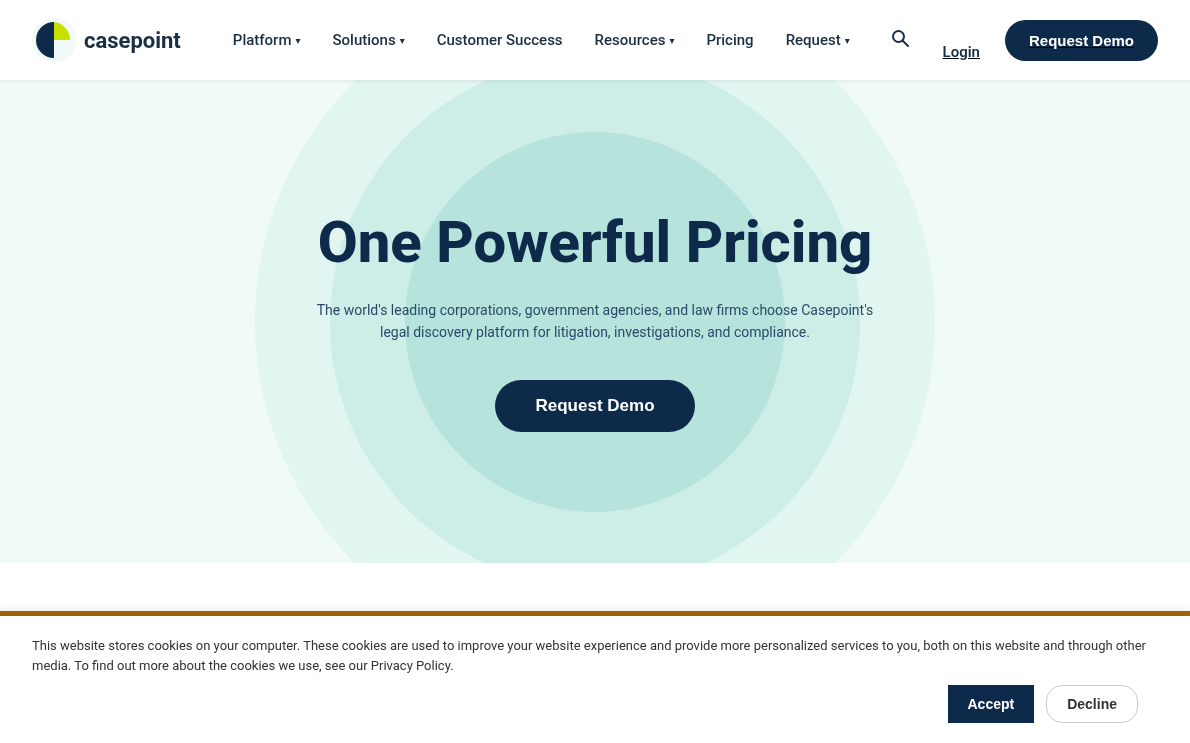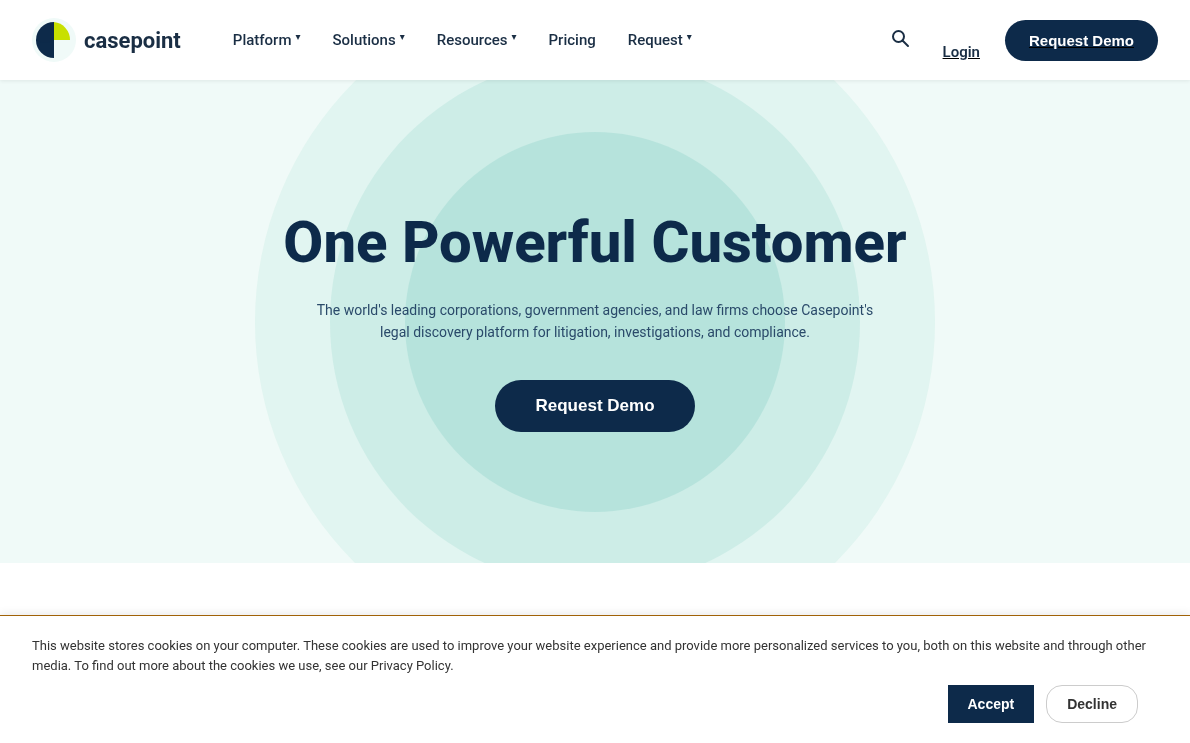--- a/index.html
+++ b/index.html
@@ -49,21 +49,21 @@
 
     .nav-links {
       display: flex;
       align-items: center;
       gap: 8px;
       flex: 1;
     }
 
     .nav-item {
       display: flex;
-      align-items: flex-start;
+      align-items: center;
       gap: 4px;
       padding: 8px 12px;
       font-size: 15px;
       color: #1a2e44;
       font-weight: 500;
       cursor: pointer;
       text-decoration: none;
       white-space: nowrap;
     }
 
@@ -191,21 +191,21 @@
       cursor: pointer;
     }
 
     
     .cookie-banner {
       position: fixed;
       bottom: 0;
       left: 0;
       right: 0;
       background: #ffffff;
-      border-top: 1px solid #a16207;
+      border-top: 5px solid #a16207;
       padding: 20px 32px;
       z-index: 100;
       box-shadow: 0 -2px 8px rgba(0,0,0,0.08);
     }
 
     .cookie-main-text {
       font-size: 13px;
       color: #333333;
       line-height: 1.5;
       margin-bottom: 10px;
@@ -296,20 +296,23 @@
   </a>
 
   <div class="nav-links">
     <a class="nav-item" href="#">
       <span>Platform</span>
       <span class="chevron">▾</span>
     </a>
     <a class="nav-item" href="#">
       <span>Solutions</span>
       <span class="chevron">▾</span>
+    </a>
+    <a class="nav-item" href="#">
+      <span>Customer Success</span>
     </a>
     <a class="nav-item" href="#">
       <span>Resources</span>
       <span class="chevron">▾</span>
     </a>
     <a class="nav-item" href="#">
       <span>Pricing</span>
     </a>
     <a class="nav-item" href="#">
       <span>Request</span>
@@ -330,21 +333,21 @@
 </nav>
 
 <section class="hero">
   <div class="hero-circles">
     <div class="circle circle-outer"></div>
     <div class="circle circle-mid"></div>
     <div class="circle circle-inner"></div>
   </div>
 
   <div class="hero-content">
-    <h1 class="hero-title">One Powerful Customer</h1>
+    <h1 class="hero-title">One Powerful Pricing</h1>
     <p class="hero-subtitle">The world's leading corporations, government agencies, and law firms choose Casepoint's legal discovery platform for litigation, investigations, and compliance.</p>
     <button class="request-demo-btn-hero">Request Demo</button>
   </div>
 </section>
 
 <div class="cookie-banner">
   <p class="cookie-main-text">This website stores cookies on your computer. These cookies are used to improve your website experience and provide more personalized services to you, both on this website and through other media. To find out more about the cookies we use, see our Privacy Policy.</p>
   <div class="cookie-actions">
     <button class="accept-btn">Accept</button>
     <button class="decline-btn">Decline</button>

